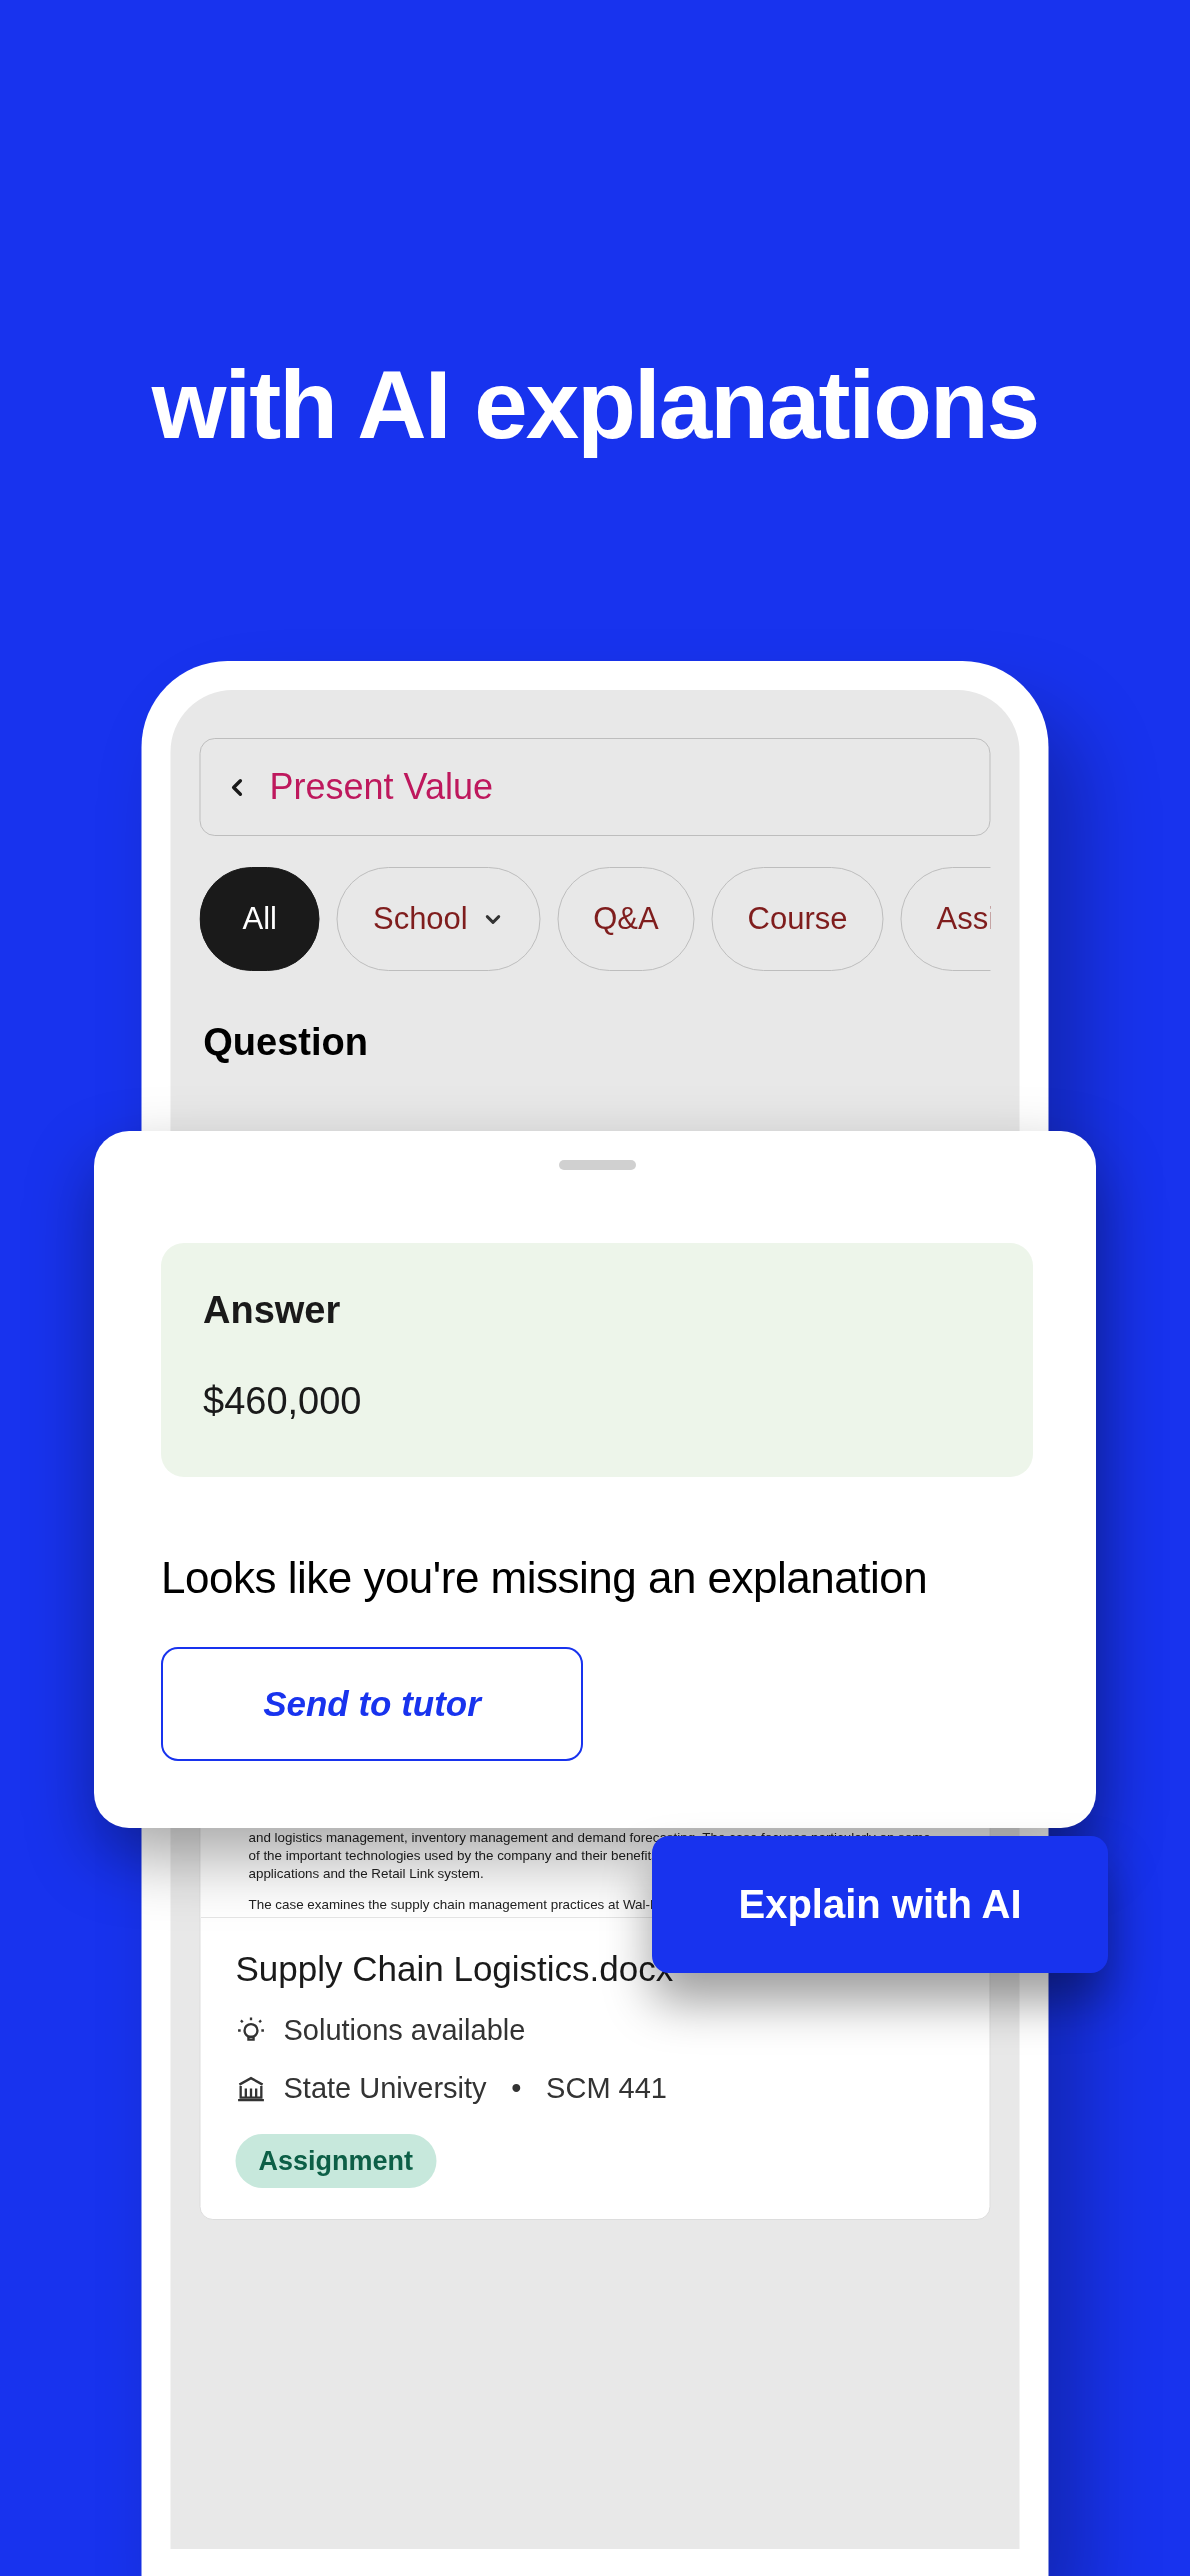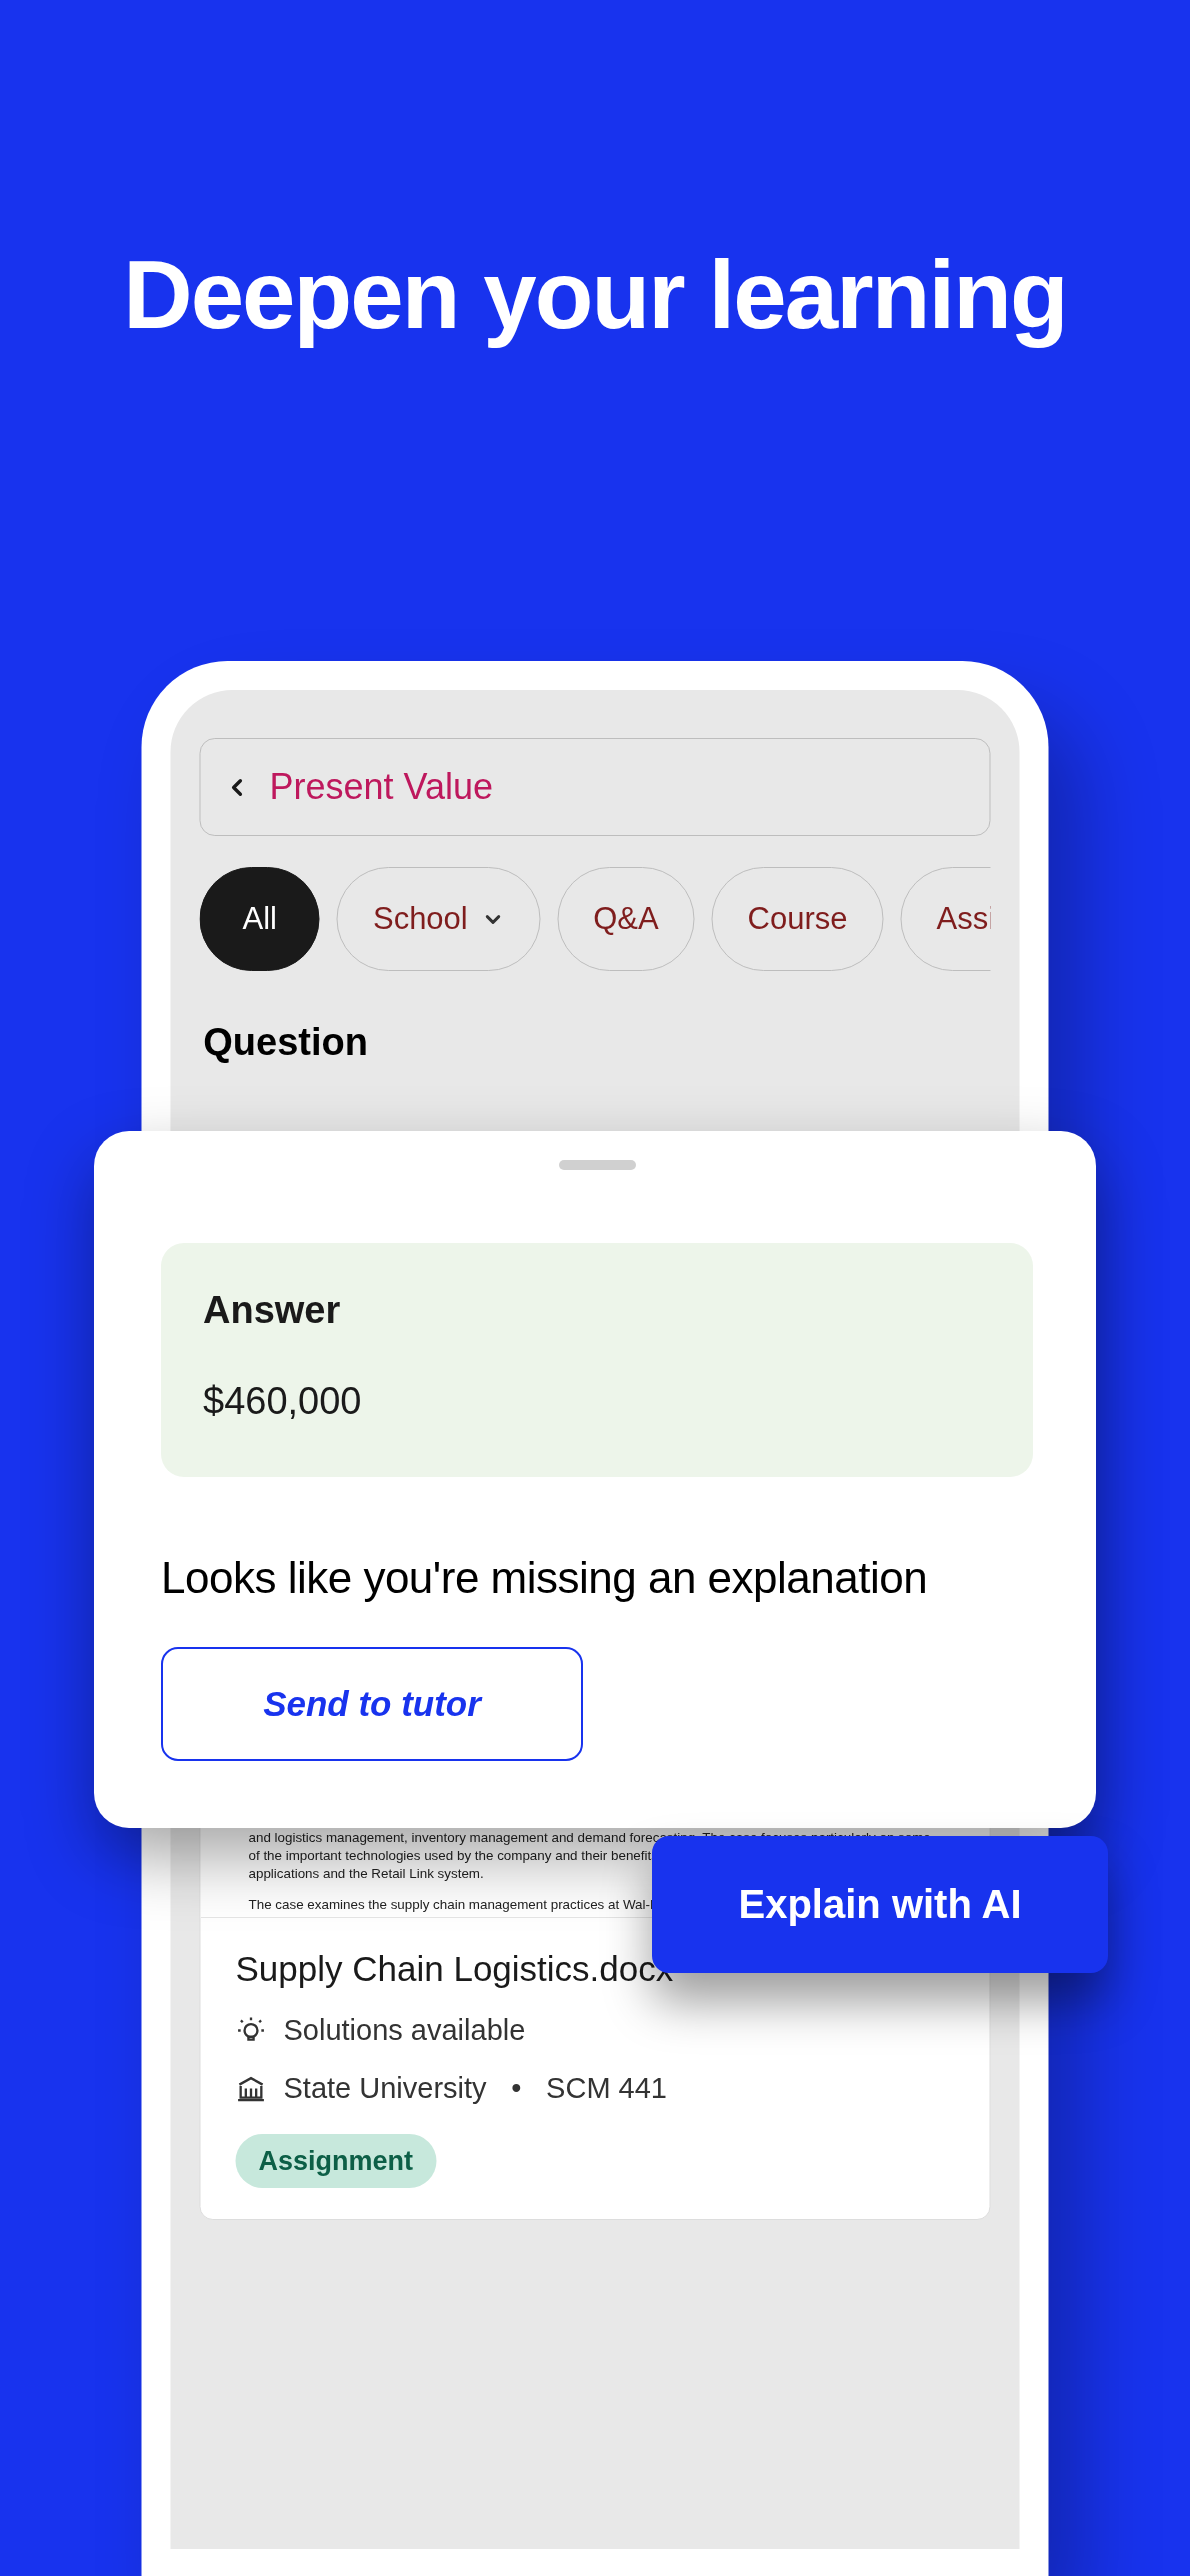--- a/index.html
+++ b/index.html
@@ -222,21 +222,22 @@
       text-align: center;
       padding: 46px 19px;
       border-radius: 17px;
       box-shadow: 0 29px 48px rgba(0,0,0,0.38);
     }
   </style>
 </head>
 <body>
 
 <div class="headline">
-  <span>Deepen your learning</span><br>
+  <br>
+  <span>with AI explanations</span>
 </div>
 
 <div class="phone-frame">
   <div class="phone-screen">
 
     <div class="nav-bar">
       <svg class="back-icon" viewBox="0 0 24 24" fill="none" stroke="#1a1a1a" stroke-width="3" stroke-linecap="round" stroke-linejoin="round">
         <polyline points="15 18 9 12 15 6"></polyline>
       </svg>
       <span class="nav-title">Present Value</span>

